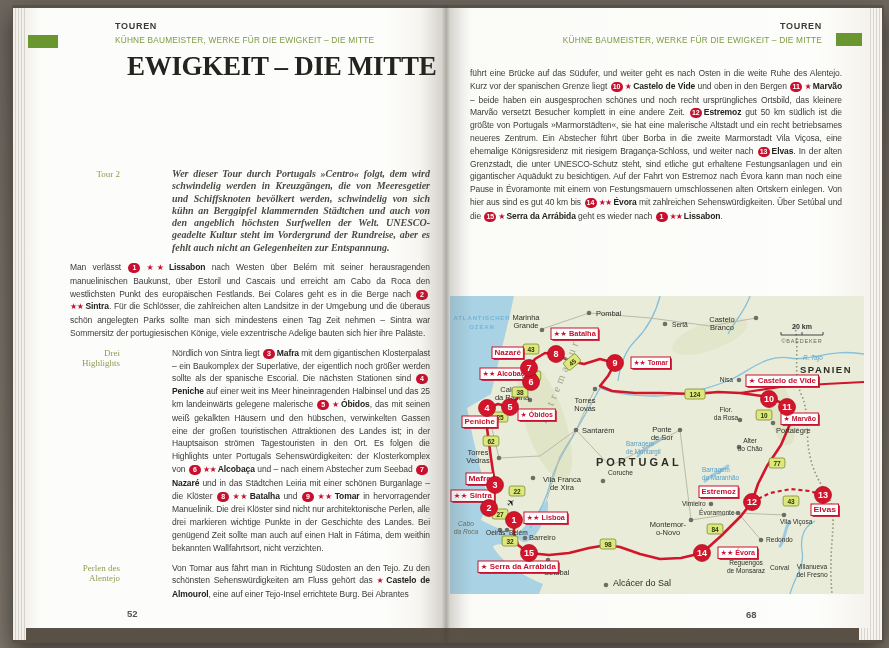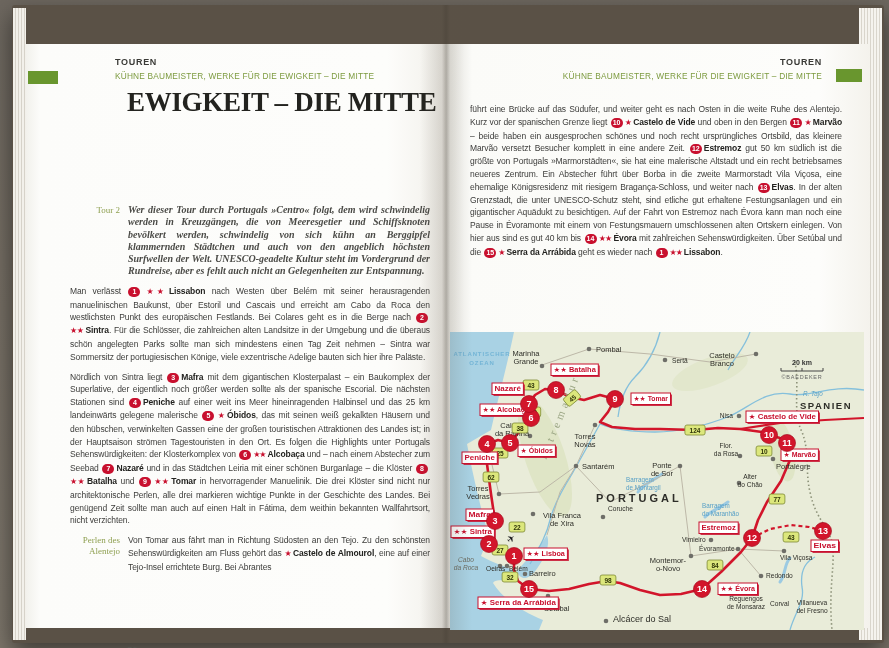--- a/index.html
+++ b/index.html
@@ -18,21 +18,21 @@
   }
   .book{
     position:absolute;left:12px;top:5px;width:872px;height:638px;
     background:#5a5146;border-radius:3px;
     box-shadow:0 10px 24px rgba(0,0,0,.5);
   }
   .stack-left{position:absolute;left:1px;top:3px;bottom:3px;width:13px;
     background:repeating-linear-gradient(90deg,#f2f0ea 0 2px,#d6d2c9 2px 3px);}
   .stack-right{position:absolute;right:2px;top:3px;bottom:3px;width:23px;
     background:repeating-linear-gradient(90deg,#f5f3ee 0 2px,#d9d5cc 2px 3px);}
-  .page{position:absolute;top:3px;bottom:15px;margin-top:36px;}
+  .page{position:absolute;top:3px;bottom:15px;}
   .page.left{left:14px;width:420px;
     background:linear-gradient(90deg,#f2f1ec 0,#fcfcfa 14px,#fdfdfb 86%,#f1efe9 100%);}
   .page.right{left:434px;width:424px;
     background:linear-gradient(90deg,#ebeae4 0,#fbfbf8 18px,#fdfdfb 88%,#f4f2ec 100%);}
   .gutter{position:absolute;top:0;bottom:0;left:408px;width:52px;pointer-events:none;
     background:linear-gradient(90deg,rgba(90,82,70,0) 0%,rgba(90,82,70,.18) 42%,rgba(70,63,53,.38) 50%,rgba(90,82,70,.16) 58%,rgba(90,82,70,0) 100%);}
   .tab{position:absolute;height:13px;background:var(--green);}
   .tab-left{left:2px;top:27px;width:30px;}
   .tab-right{left:390px;top:25px;width:26px;}
   .ph{position:absolute;}
@@ -42,21 +42,21 @@
   .ph-right{right:48px;top:13px;text-align:right;}
   h1.title{position:absolute;left:101px;top:46px;width:310px;margin:0;
     font:600 27px/24.5px var(--serif);color:#23231f;letter-spacing:-.3px;}
   h1.title span{display:block;}
   .info-box{position:absolute;left:101px;top:134px;width:296px;
     border-top:1px dotted #b3ae9c;border-bottom:1px dotted #b3ae9c;
     padding:4px 2px 4px;font:8.6px/10px var(--sans);color:#98957f;}
   .info-box b{color:#615f4c;}
   .info-box .sep{margin:0 6px;color:#b3ae9c;}
   .rows{position:absolute;left:44px;top:160px;width:360px;}
-  .row{display:flex;margin-bottom:7px;}
+  .row{display:flex;margin-bottom:7px;gap:44px;}
   .mlabel{flex:0 0 50px;padding-right:8px;text-align:right;
     font:9px/10.5px var(--serif);color:#8fa052;padding-top:1px;}
   .pbody{flex:1;font:8.5px/12.8px var(--sans);color:var(--ink);
     text-align:justify;letter-spacing:-.1px;hyphens:auto;}
   .pbody.intro{font:italic 700 10px/12.3px var(--serif);color:#4a4a46;letter-spacing:0;}
   .pbody b.poi{color:#232320;}
   .numbadge{display:inline-block;min-width:10px;height:10px;padding:0 1px;border-radius:6px;
     background:var(--red);color:#fff;font:700 7px/10px var(--sans);text-align:center;
     vertical-align:0;margin:0 2px 0 1px;letter-spacing:0;}
   .stars{color:var(--red);font-size:8px;letter-spacing:-1px;margin-right:2px;white-space:nowrap;}
@@ -108,20 +108,21 @@
     </h1>
     <div class="rows">
       <div class="row">
         <div class="mlabel">Tour 2</div>
         <div class="pbody intro">Wer dieser Tour durch Portugals »Centro« folgt, dem wird schwindelig werden in Kreuzgängen, die von Meeresgetier und Schiffsknoten bevölkert werden, schwindelig von sich kühn an Berggipfel klammernden Städtchen und auch von den angeblich höchsten Surfwellen der Welt. UNESCO-geadelte Kultur steht im Vordergrund der Rundreise, aber es fehlt auch nicht an Gelegenheiten zur Entspannung.</div>
       </div>
       <div class="row">
         <div class="pbody">Man verlässt <span class="numbadge">1</span><span class="stars">★★</span><b class="poi">Lissabon</b> nach Westen über Belém mit seiner herausragenden manuelinischen Baukunst, über Estoril und Cascais und erreicht am Cabo da Roca den westlichsten Punkt des europäischen Festlands. Bei Colares geht es in die Berge nach <span class="numbadge">2</span><span class="stars">★★</span><b class="poi">Sintra</b>. Für die Schlösser, die zahlreichen alten Landsitze in der Umgebung und die überaus schön angelegten Parks sollte man sich mindestens einen Tag Zeit nehmen – Sintra war Sommersitz der portugiesischen Könige, viele exzentrische Adelige bauten sich hier ihre Paläste.</div>
       </div>
       <div class="row">
+        <div class="mlabel">Drei Highlights</div>
         <div class="pbody">Nördlich von Sintra liegt <span class="numbadge">3</span><b class="poi">Mafra</b> mit dem gigantischen Klosterpalast – ein Baukomplex der Superlative, der eigentlich noch größer werden sollte als der spanische Escorial. Die nächsten Stationen sind <span class="numbadge">4</span><b class="poi">Peniche</b> auf einer weit ins Meer hineinragenden Halbinsel und das 25 km landeinwärts gelegene malerische <span class="numbadge">5</span><span class="stars">★</span><b class="poi">Óbidos</b>, das mit seinen weiß gekalkten Häusern und den hübschen, verwinkelten Gassen eine der großen touristischen Attraktionen des Landes ist; in der Hauptsaison strömen Tagestouristen in den Ort. Es folgen die Highlights unter Portugals Sehenswürdigkeiten: der Klosterkomplex von <span class="numbadge">6</span><span class="stars">★★</span><b class="poi">Alcobaça</b> und – nach einem Abstecher zum Seebad <span class="numbadge">7</span><b class="poi">Nazaré</b> und in das Städtchen Leiria mit einer schönen Burganlage – die Klöster <span class="numbadge">8</span><span class="stars">★★</span><b class="poi">Batalha</b> und <span class="numbadge">9</span><span class="stars">★★</span><b class="poi">Tomar</b> in hervorragender Manuelinik. Die drei Klöster sind nicht nur architektonische Perlen, alle drei markieren wichtige Punkte in der Geschichte des Landes. Bei genügend Zeit sollte man auch auf einen Halt in Fátima, dem weithin bekannten Wallfahrtsort, nicht verzichten.</div>
       </div>
       <div class="row">
         <div class="mlabel">Perlen des Alentejo</div>
         <div class="pbody">Von Tomar aus fährt man in Richtung Südosten an den Tejo. Zu den schönsten Sehenswürdigkeiten am Fluss gehört das <span class="stars">★</span><b class="poi">Castelo de Almourol</b>, eine auf einer Tejo-Insel errichtete Burg. Bei Abrantes</div>
       </div>
     </div>
     <div class="pnum pnum-left">52</div>
   </section>
 
@@ -426,17 +427,17 @@
               <text x="252" y="260" text-anchor="middle" class="stop-num">14</text>
             </g>
             <g>
               <circle cx="79" cy="257" r="8.5" class="stop-circle"></circle>
               <text x="79" y="260" text-anchor="middle" class="stop-num">15</text>
             </g>
             <text x="60" y="212" class="airport" transform="rotate(-40 60 212)">✈</text>
           </g>
       </svg>
     </figure>
-    <div class="pnum pnum-right">29</div>
+    <div class="pnum pnum-right">68</div>
   </section>
 
   <div class="gutter"></div>
 </div>
 
 </body></html>

